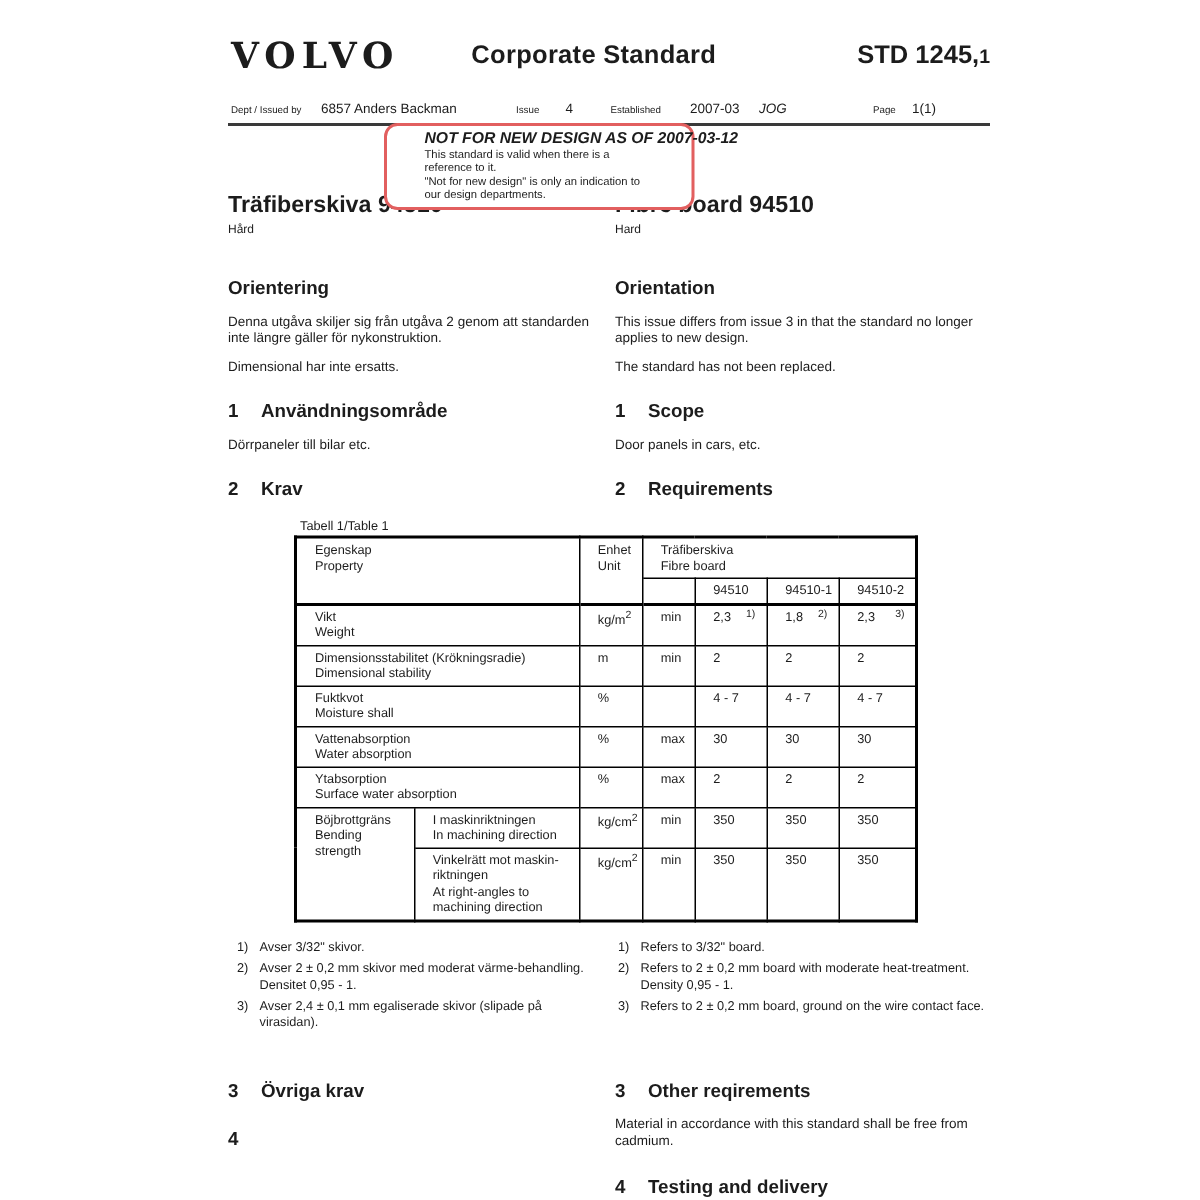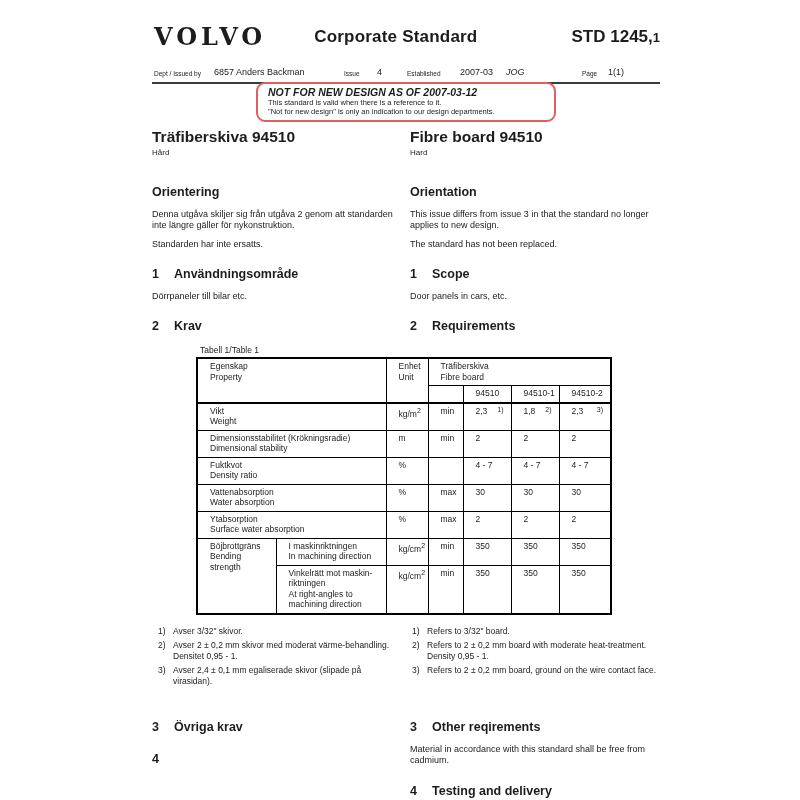--- a/index.html
+++ b/index.html
@@ -22,22 +22,22 @@
   .meta .lbl { position:absolute; top:4px; font-size:6.5px; color:#222; }
   .meta .val { position:absolute; top:1px; }
   .m-dept-l { left:2px; }   .m-dept-v { left:62px; }
   .m-issue-l { left:192px; } .m-issue-v { left:225px; }
   .m-est-l { left:255px; }  .m-est-v { left:308px; } .m-est-v2 { left:354px;font-style:italic; }
   .m-page-l { left:430px; } .m-page-v { left:456px; }
 
   .rule { margin-top:3px; border-top:2px solid #3a3a3a; width:508px; }
 
   
-  .warning { position:absolute; left:104px; top:82px; width:300px; background:#fff;
-             border:2px solid #e25f5f; border-radius:9px; padding:2px 10px 4px; z-index:5; }
+  .warning { position:absolute; left:104px; top:82px; width:207px; background:#fff;
+             border:2px solid #e25f5f; border-radius:9px; padding:2px 25px 4px; z-index:5; }
   .warning-title { font-size:10.5px; font-weight:700; font-style:italic; white-space:nowrap; }
   .warning-line { font-size:7.5px; line-height:9px; }
 
   
   .cols { display:flex; }
   .col-l { width:244px; margin-right:14px; }
   .col-r { width:250px; }
 
   .titles-band { margin-top:44px; }
   .doc-title { font-size:15.5px; font-weight:700; }
@@ -112,21 +112,21 @@
     <div class="col-r">
       <div class="doc-title">Fibre board 94510</div>
       <div class="doc-sub">Hard</div>
     </div>
   </div>
 
   <div class="cols">
     <div class="col-l">
       <div class="h-orient">Orientering</div>
       <div class="body-p">Denna utgåva skiljer sig från utgåva 2 genom att standarden inte längre gäller för nykonstruktion.</div>
-      <div class="body-p2">Standarden har inte ersatts.</div>
+      <div class="body-p2">Dimensional har inte ersatts.</div>
       <div class="sec-head">
           <span class="sec-num">1</span>
           <span>Användningsområde</span>
         </div>
       <div class="body-p">Dörrpaneler till bilar etc.</div>
       <div class="sec-head">
           <span class="sec-num">2</span>
           <span>Krav</span>
         </div>
     </div>
@@ -214,21 +214,21 @@
             </td>
           <td>m</td>
           <td>min</td>
           <td>2</td>
           <td>2</td>
           <td>2</td>
         </tr>
         <tr>
           <td colspan="2">
               <div>Fuktkvot</div>
-              <div>Density ratio</div>
+              <div>Moisture shall</div>
             </td>
           <td>%</td>
           <td></td>
           <td>4 - 7</td>
           <td>4 - 7</td>
           <td>4 - 7</td>
         </tr>
         <tr>
           <td colspan="2">
               <div>Vattenabsorption</div>

